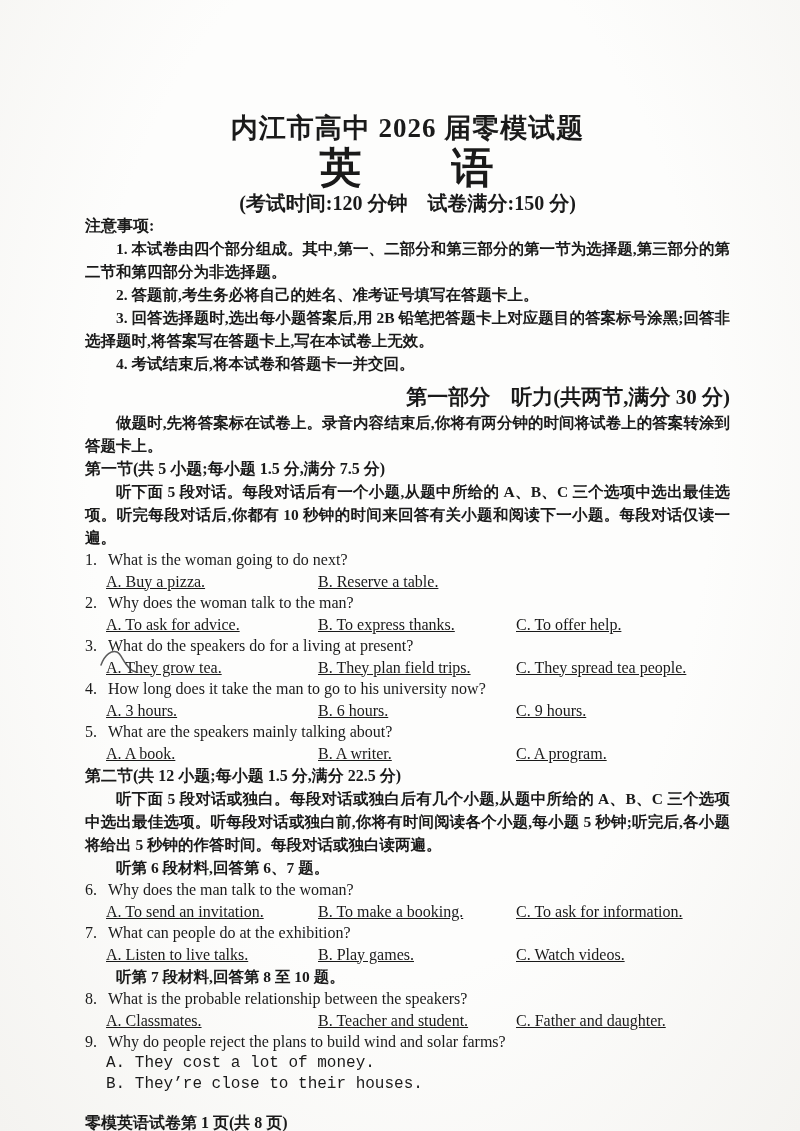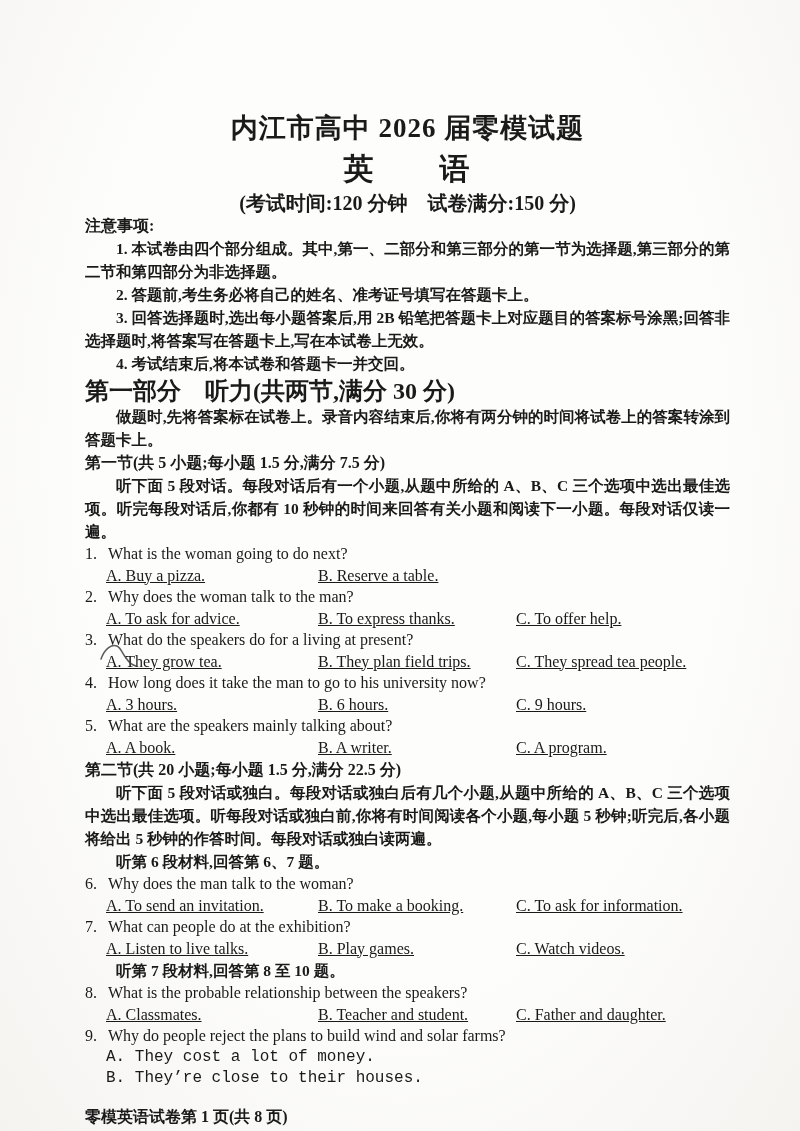--- a/index.html
+++ b/index.html
@@ -23,21 +23,21 @@
   
   .title1 {
     text-align: center;
     font-size: 27px;
     line-height: 33px;
     font-weight: bold;
     letter-spacing: 1px;
   }
   .title2 {
     text-align: center;
-    font-size: 30px;
+    font-size: 42px;
     line-height: 47px;
     font-weight: bold;
     letter-spacing: 2px;
   }
   .subtitle {
     text-align: center;
     font-size: 20px;
     line-height: 22px;
     font-weight: bold;
   }
@@ -45,24 +45,24 @@
   
   .cn { font-weight: bold; }
   .notice-heading { font-size: 16px; line-height: 23px; }
   .cn-para {
     font-size: 15.5px;
     line-height: 23px;
     text-indent: 2em;
     text-align: justify;
   }
   .part-heading {
-    text-align: left;
-    font-size: 24px;
+    text-align: right;
+    font-size: 21px;
     line-height: 28px;
-    margin-top: 2px;
+    margin-top: 8px;
     text-indent: 0;
   }
   .sec-heading { font-size: 16px; line-height: 23px; }
 
   
   .question { font-size: 16px; line-height: 21.5px; }
   .q-line { display: flex; }
   .q-num { flex: none; width: 23px; }
   .q-text { flex: 1; }
   .opts {
@@ -169,21 +169,21 @@
       <span class="q-num">5.</span>
       <span class="q-text">What are the speakers mainly talking about?</span>
     </div>
     <div class="opts">
       <span class="opt">A. A book.</span>
       <span class="opt">B. A writer.</span>
       <span class="opt">C. A program.</span>
     </div>
   </div>
 
-  <div class="sec-heading cn">第二节(共 20 小题;每小题 1.5 分,满分 22.5 分)</div>
+  <div class="sec-heading cn">第二节(共 12 小题;每小题 1.5 分,满分 22.5 分)</div>
   <p class="cn-para cn">听下面 5 段对话或独白。每段对话或独白后有几个小题,从题中所给的 A、B、C 三个选项中选出最佳选项。听每段对话或独白前,你将有时间阅读各个小题,每小题 5 秒钟;听完后,各小题将给出 5 秒钟的作答时间。每段对话或独白读两遍。</p>
   <p class="cn-para cn">听第 6 段材料,回答第 6、7 题。</p>
 
   <div class="question">
     <div class="q-line">
       <span class="q-num">6.</span>
       <span class="q-text">Why does the man talk to the woman?</span>
     </div>
     <div class="opts">
       <span class="opt">A. To send an invitation.</span>

